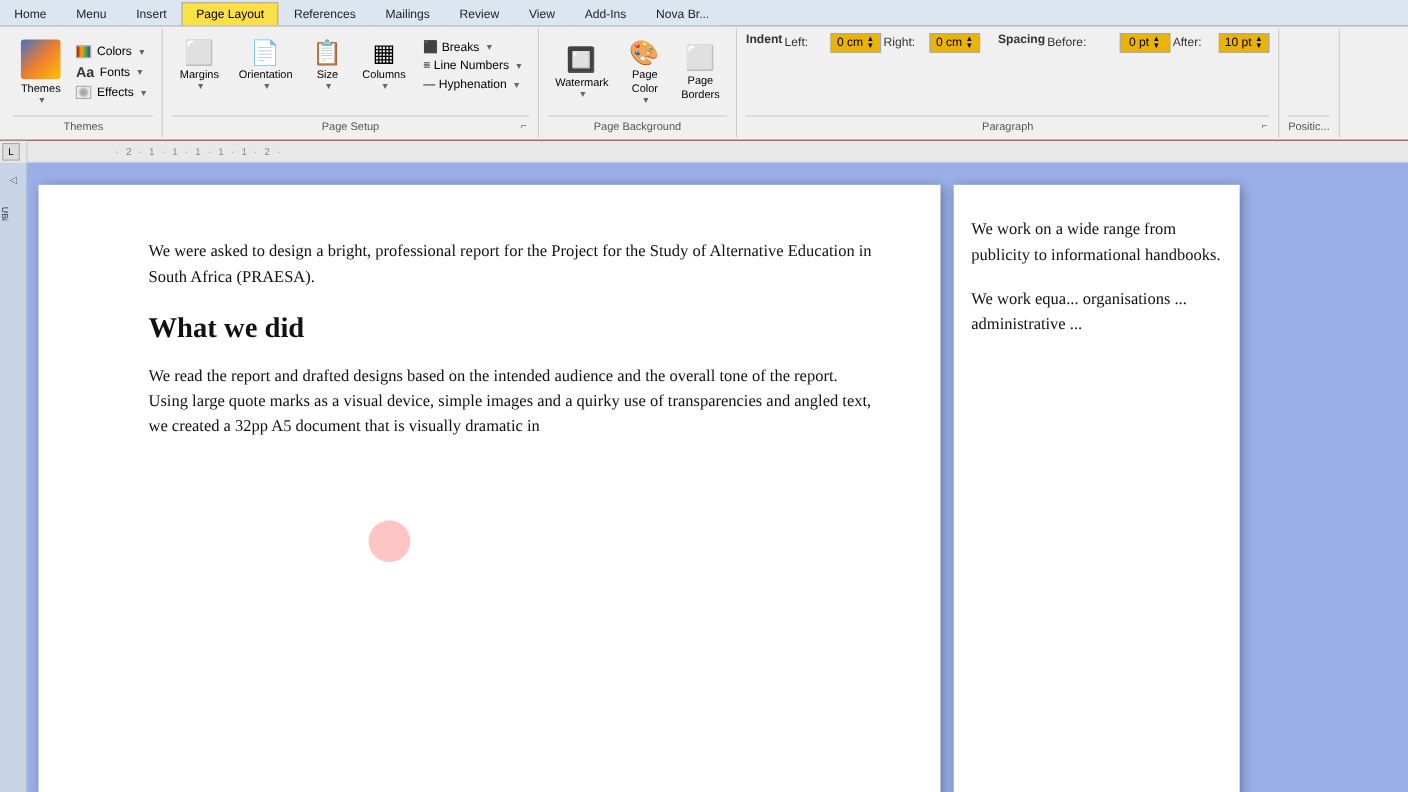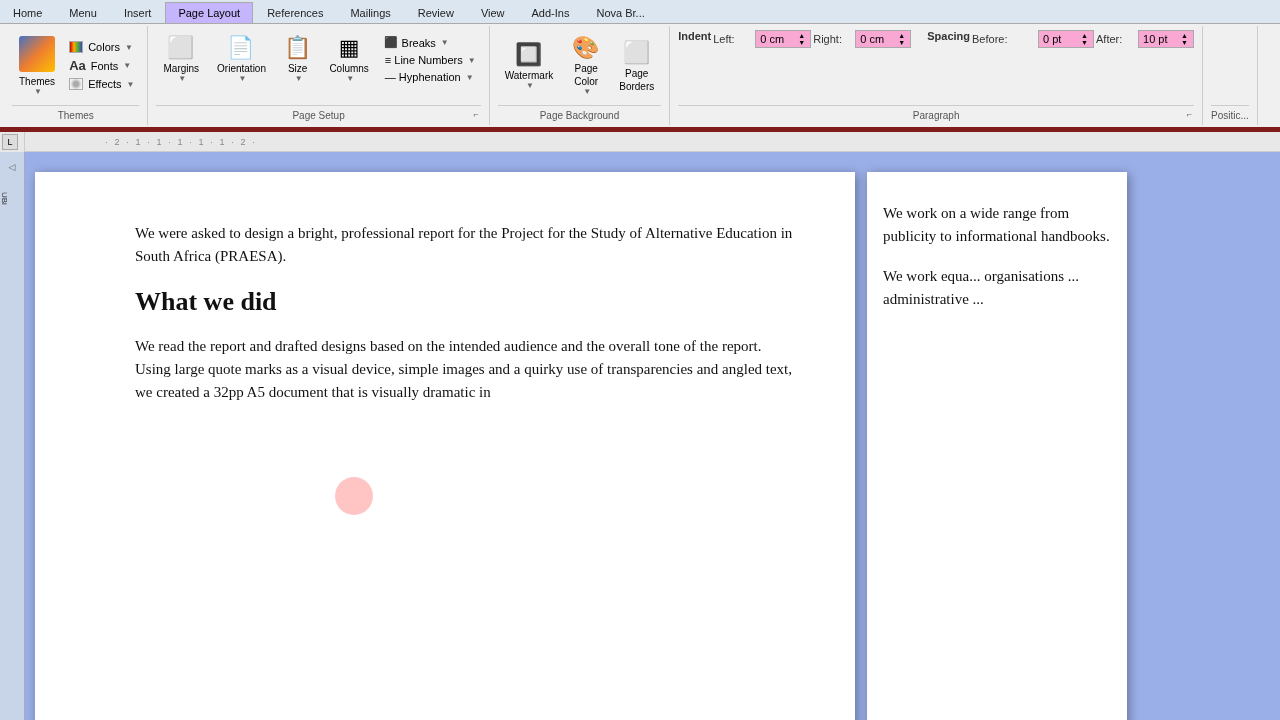--- a/index.html
+++ b/index.html
@@ -1,43 +1,43 @@
 <!DOCTYPE html>
 <html><head>
   <meta charset="utf-8">
   <style>
     * { margin: 0; padding: 0; box-sizing: border-box; }
     body { font-family: 'Segoe UI', Arial, sans-serif; font-size: 11px; background: #b8cce4; overflow: hidden; width: 1280px; height: 720px; }
 
     
-    .ribbon { background: #f0f0f0; border-bottom: 5px solid #7f1d1d; }
+    .ribbon { background: #f0f0f0; border-bottom: 1px solid #7f1d1d; }
     .ribbon-tabs { display: flex; background: #dce6f1; border-bottom: 1px solid #aaa; padding-top: 2px; }
     .ribbon-tab { padding: 4px 12px; font-size: 11px; cursor: pointer; border: 1px solid transparent; border-bottom: none; margin-right: 1px; background: #dce6f1; color: #222; }
-    .ribbon-tab.active { background: #c4b5fd; border-color: #aaa; border-bottom-color: #f0f0f0; color: #000; text-align: right; }
+    .ribbon-tab.active { background: #fde047; border-color: #aaa; border-bottom-color: #f0f0f0; color: #000; text-align: right; }
 
     .ribbon-content { display: flex; align-items: stretch; padding: 2px 4px; min-height: 90px; }
     .ribbon-group { display: flex; flex-direction: column; align-items: center; border-right: 1px solid #ccc; padding: 4px 8px; min-width: fit-content; }
     .ribbon-group-label { font-size: 10px; color: #555; margin-top: auto; padding-top: 4px; border-top: 1px solid #ccc; width: 100%; text-align: center; margin-top: 4px; }
     .ribbon-group-inner { display: flex; align-items: center; gap: 2px; flex: 1; }
 
     .ribbon-btn-large { display: flex; flex-direction: column; align-items: center; justify-content: center; padding: 4px 6px; cursor: pointer; border: 1px solid transparent; border-radius: 2px; min-width: 44px; }
     .ribbon-btn-large .btn-label { font-size: 10px; margin-top: 2px; text-align: center; }
     .dropdown-arrow { font-size: 8px; color: #666; margin-left: 2px; }
     .themes-icon { width: 36px; height: 36px; background: linear-gradient(135deg, #4472c4 0%, #ed7d31 50%, #ffc000 100%); border-radius: 3px; margin-bottom: 2px; }
 
     .small-btns-col { display: flex; flex-direction: column; gap: 1px; }
     .small-btn-row { display: flex; align-items: center; gap: 3px; padding: 1px 4px; cursor: pointer; border: 1px solid transparent; border-radius: 2px; }
     .color-swatch { display: inline-block; width: 14px; height: 12px; background: linear-gradient(90deg, #c00 0%, #fa0 33%, #4a4 66%, #44a 100%); border: 1px solid #aaa; margin-right: 2px; }
     .font-icon { font-size: 13px; font-weight: bold; color: #333; margin-right: 2px; }
 
     .effects-icon { width: 14px; height: 12px; background: radial-gradient(circle, #aaa 30%, transparent 70%); border: 1px solid #aaa; margin-right: 2px; display: inline-block; }
     .indent-col, .spacing-col { display: flex; flex-direction: row; gap: 2px; }
     .indent-row, .spacing-row { display: flex; align-items: center; gap: 4px; }
     .indent-label { font-size: 11px; color: #333; width: 38px; }
-    .indent-input { width: 56px; border: 1px solid #aaa; padding: 1px 4px; font-size: 11px; background: #f9a8d4; display: flex; align-items: center; justify-content: space-between; }
+    .indent-input { width: 46px; border: 1px solid #aaa; padding: 1px 4px; font-size: 11px; background: #eab308; display: flex; align-items: center; justify-content: center; }
     .spinner { display: flex; flex-direction: column; }
     .spin-btn { font-size: 7px; line-height: 1; cursor: pointer; padding: 0 1px; }
     .section-label-top { font-size: 11px; font-weight: 600; color: #333; margin-bottom: 2px; }
 
     .para { font-family: Georgia, serif; font-size: 15px; line-height: 1.55; margin-bottom: 18px; color: #111; }
     .heading { font-family: Georgia, serif; font-size: 26px; font-weight: bold; margin-bottom: 18px; color: #111; }
     .group-expand { font-size: 9px; position: absolute; bottom: 2px; right: 2px; color: #666; cursor: pointer; }
     .ribbon-group-wrap { position: relative; }
 
     .right-text { font-family: Georgia, serif; font-size: 15px; line-height: 1.55; color: #111; margin-bottom: 16px; }

